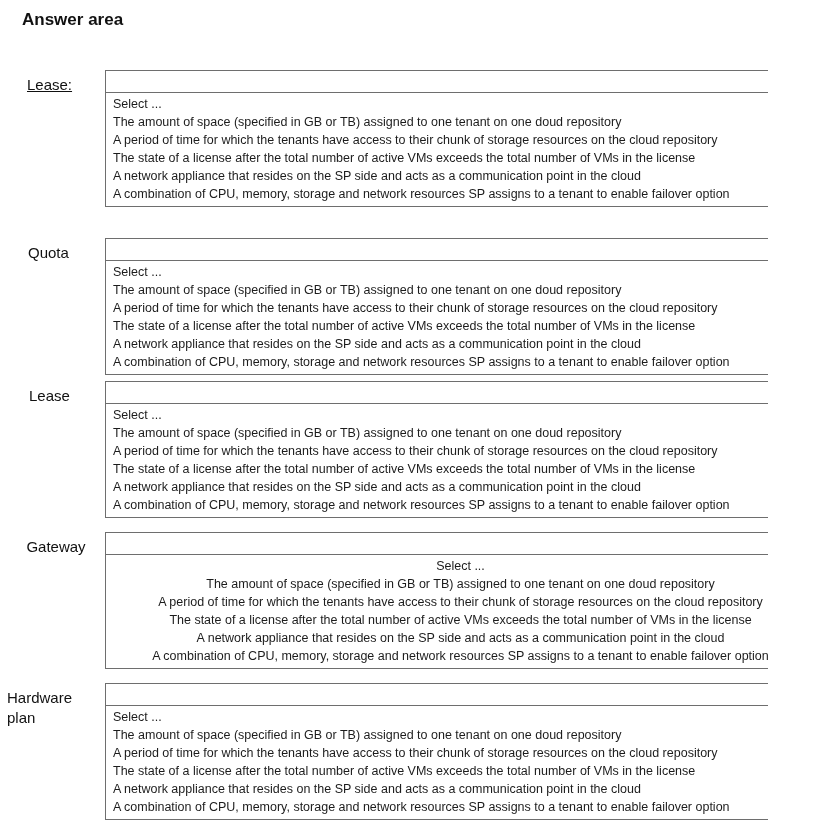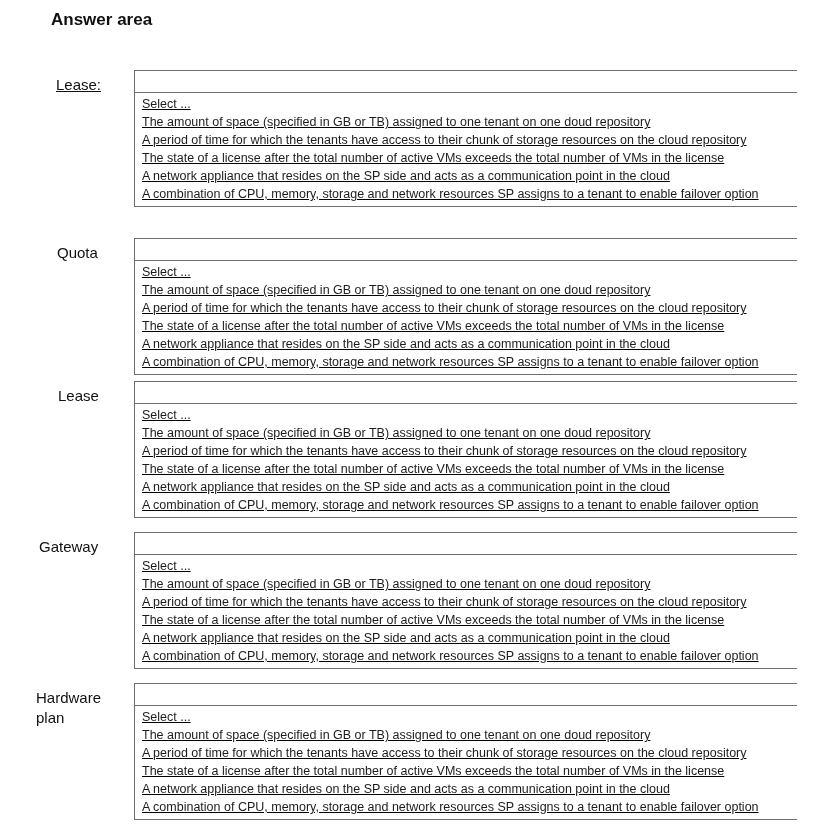--- a/index.html
+++ b/index.html
@@ -4,42 +4,41 @@
 <style>
   html, body { margin: 0; padding: 0; background: #ffffff; }
   body { font-family: "Liberation Sans", sans-serif; }
 
   .page {
     position: relative;
     width: 768px;
     height: 827px;
     background: #ffffff;
     overflow: hidden;
-    margin-left: 29px;
   }
 
   .title {
     position: absolute;
     left: 22px;
     top: 10px;
     font-size: 17px;
     font-weight: bold;
     color: #111111;
   }
 
   .group {
     position: absolute;
     left: 0;
     width: 840px;
     height: 136px;
   }
   .groups .group:nth-child(1) { top: 70px; }
   .groups .group:nth-child(2) { top: 238px; padding-left: 20px; }
   .groups .group:nth-child(3) { top: 381px; }
-  .groups .group:nth-child(4) { top: 532px; }
+  .groups .group:nth-child(4) { top: 532px; text-align: center; }
   .groups .group:nth-child(5) { top: 683px; }
 
   .label {
     position: absolute;
     top: 5px;
     width: 92px;
     font-size: 15px;
     line-height: 20px;
     color: #111111;
   }
@@ -87,21 +86,20 @@
   .caret-down {
     width: 0;
     height: 0;
     border-left: 13px solid transparent;
     border-right: 13px solid transparent;
     border-top: 13px solid var(--arrow-color, #161616);
   }
 
   .options {
     padding: 2px 8px 3px 7px;
-    text-decoration: underline;
   }
 
   .option {
     font-size: 12.5px;
     line-height: 18px;
     color: var(--text-color, #1c1c1c);
     white-space: nowrap;
     cursor: default;
   }
 </style>

